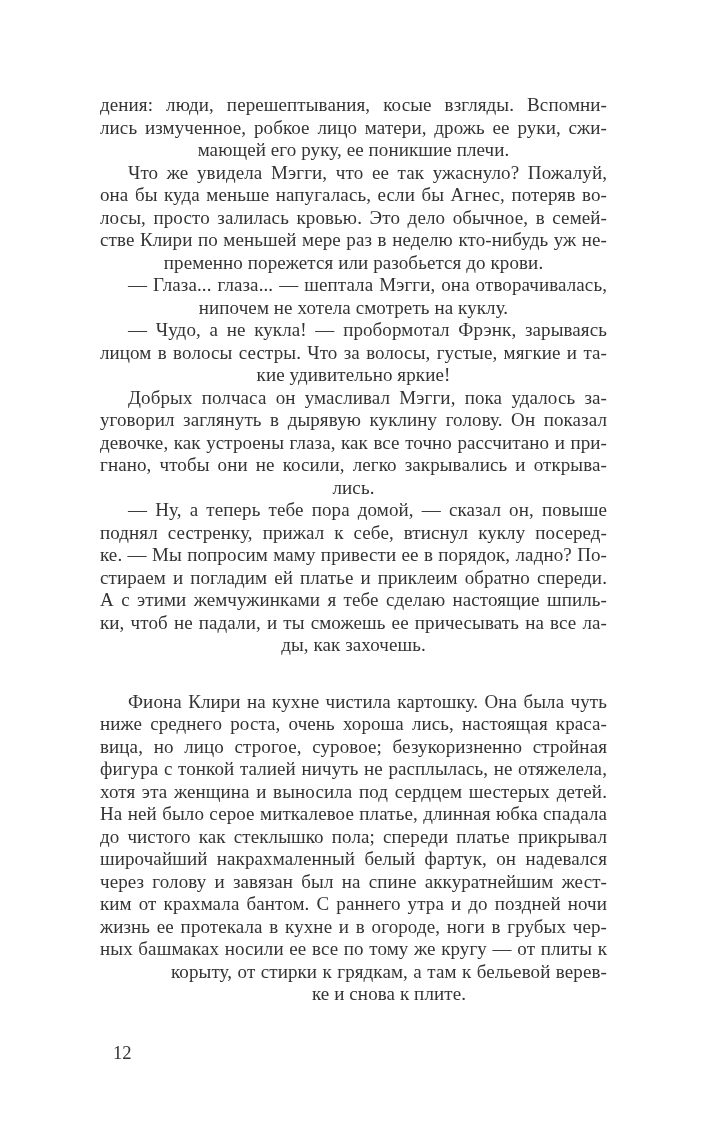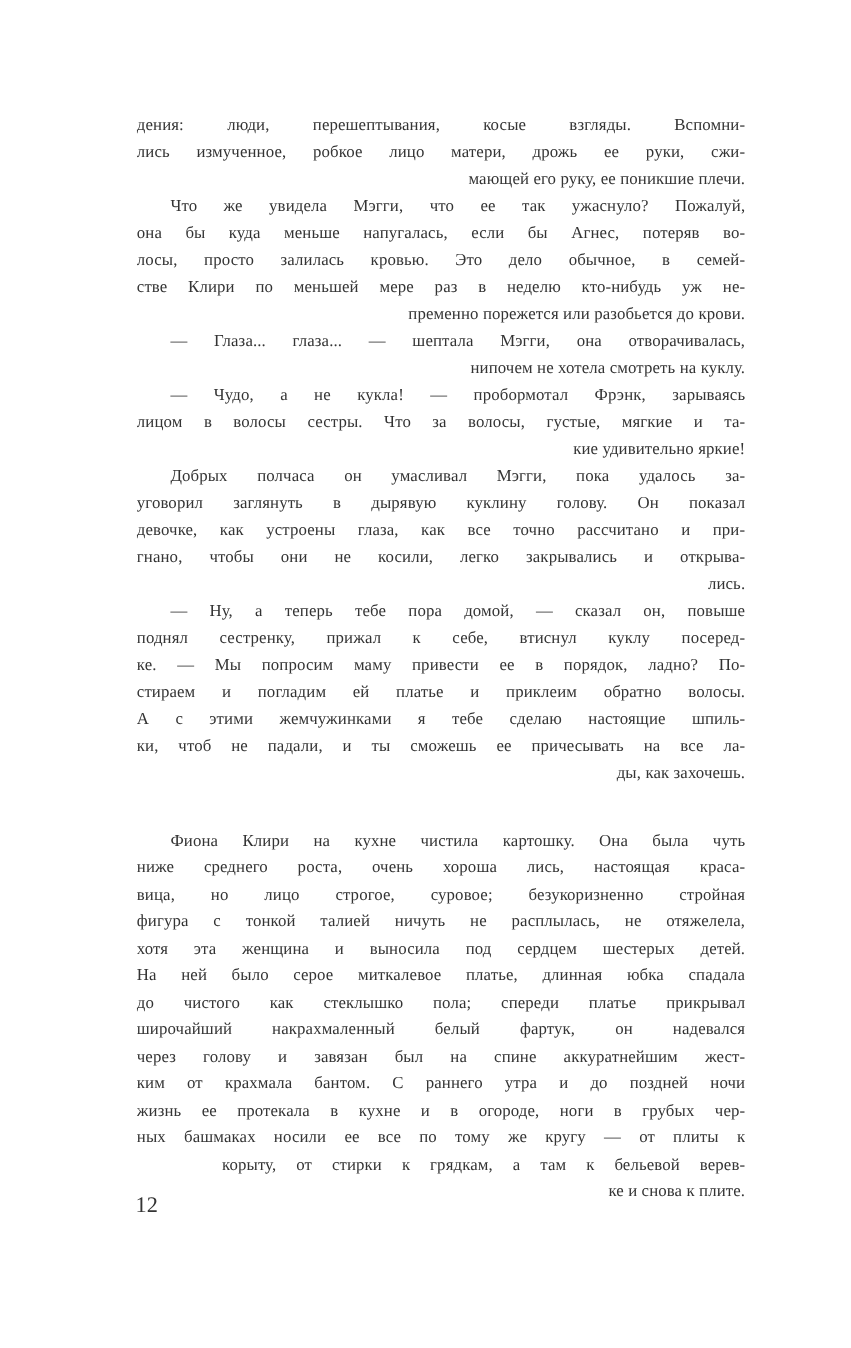--- a/index.html
+++ b/index.html
@@ -15,53 +15,53 @@
     font-family: "Liberation Serif", "DejaVu Serif", serif;
   }
   .book-page {
     position: absolute;
     inset: 0;
     background: #ffffff;
     color: #343434;
   }
   .text-block {
     position: absolute;
-    left: 114px;
+    left: 100px;
     top: 94px;
     width: 507px;
-    font-size: 14px;
+    font-size: 19px;
   }
   .para {
     margin: 0;
     padding: 0;
   }
   .para.sect {
     margin-top: 34px;
   }
   .line {
     height: 22.5px;
     line-height: 22.5px;
     overflow: hidden;
-    text-align: right;
+    text-align: center;
     letter-spacing: 0.1px;
   }
   .line.just {
     text-align: justify;
     text-align-last: justify;
   }
   .line.first {
     padding-left: 28px;
   }
   .line.hang {
     padding-left: 71px;
   }
   .pagenum {
     position: absolute;
     left: 113px;
-    top: 994px;
+    top: 1042px;
     height: 22.5px;
     line-height: 22.5px;
     font-size: 18.6px;
     color: #343434;
   }
 </style>
 </head>
 <body>
 
 <div class="book-page">
@@ -91,21 +91,21 @@
         <div class="line just first">Добрых полчаса он умасливал Мэгги, пока удалось за-</div>
         <div class="line just">уговорил заглянуть в дырявую куклину голову. Он показал</div>
         <div class="line just">девочке, как устроены глаза, как все точно рассчитано и при-</div>
         <div class="line just">гнано, чтобы они не косили, легко закрывались и открыва-</div>
         <div class="line">лись.</div>
       </div>
       <div class="para">
         <div class="line just first">— Ну, а теперь тебе пора домой, — сказал он, повыше</div>
         <div class="line just">поднял сестренку, прижал к себе, втиснул куклу посеред-</div>
         <div class="line just">ке. — Мы попросим маму привести ее в порядок, ладно? По-</div>
-        <div class="line just">стираем и погладим ей платье и приклеим обратно волосы.</div>
+        <div class="line just">стираем и погладим ей платье и приклеим обратно спереди.</div>
         <div class="line just">А с этими жемчужинками я тебе сделаю настоящие шпиль-</div>
         <div class="line just">ки, чтоб не падали, и ты сможешь ее причесывать на все ла-</div>
         <div class="line">ды, как захочешь.</div>
       </div>
       <div class="para sect">
         <div class="line just first">Фиона Клири на кухне чистила картошку. Она была чуть</div>
         <div class="line just">ниже среднего роста, очень хороша лись, настоящая краса-</div>
         <div class="line just">вица, но лицо строгое, суровое; безукоризненно стройная</div>
         <div class="line just">фигура с тонкой талией ничуть не расплылась, не отяжелела,</div>
         <div class="line just">хотя эта женщина и выносила под сердцем шестерых детей.</div>

